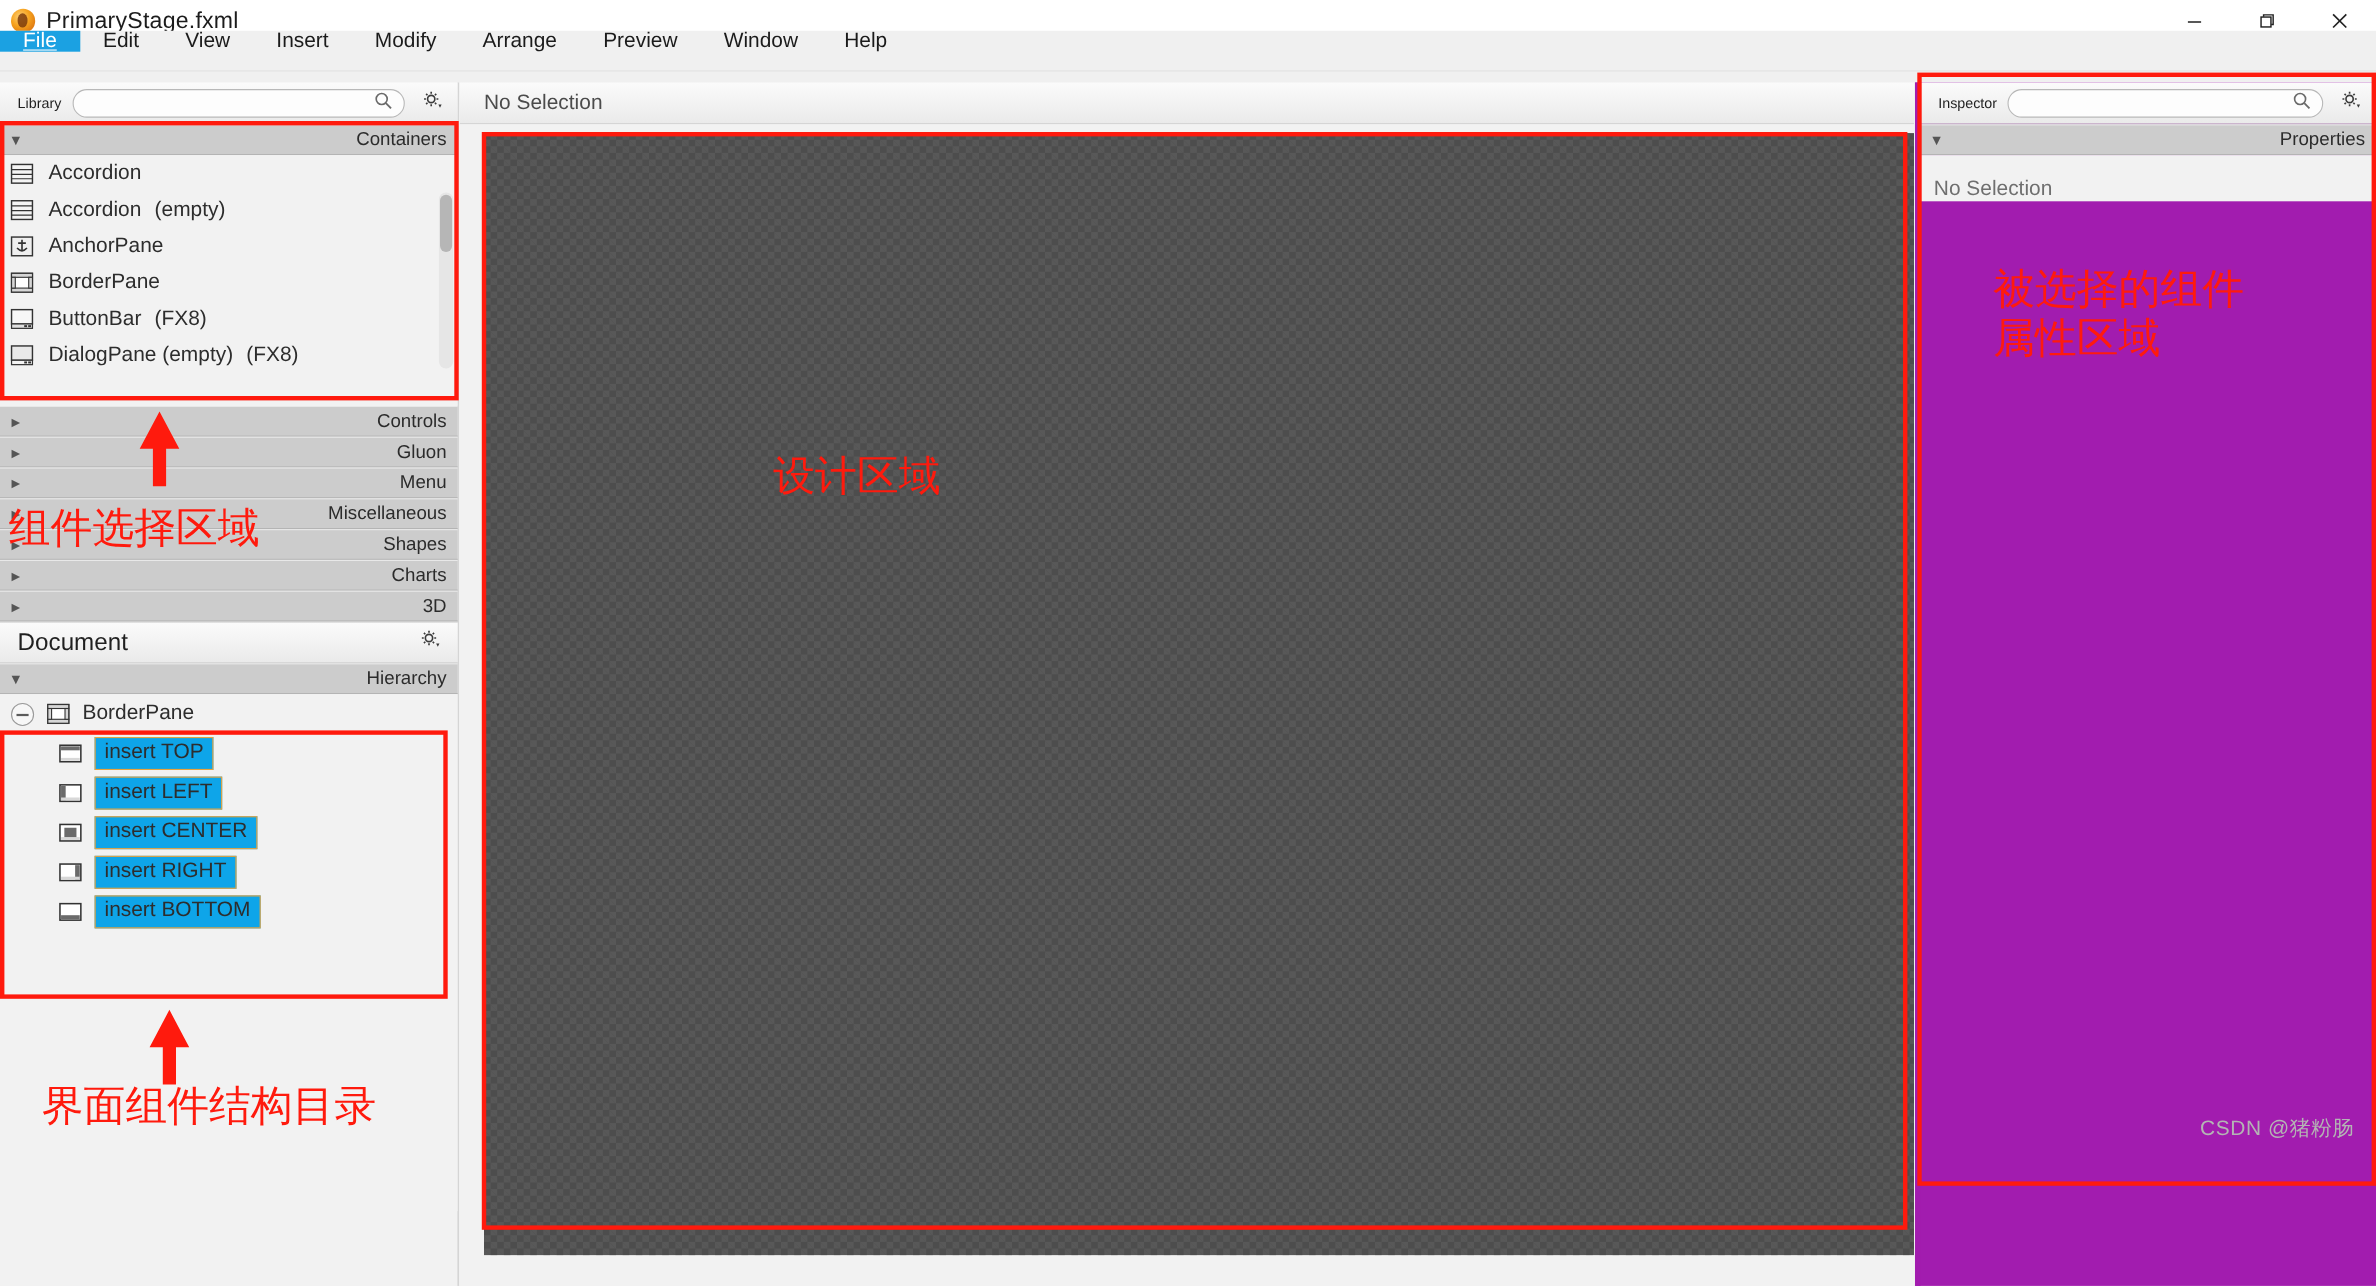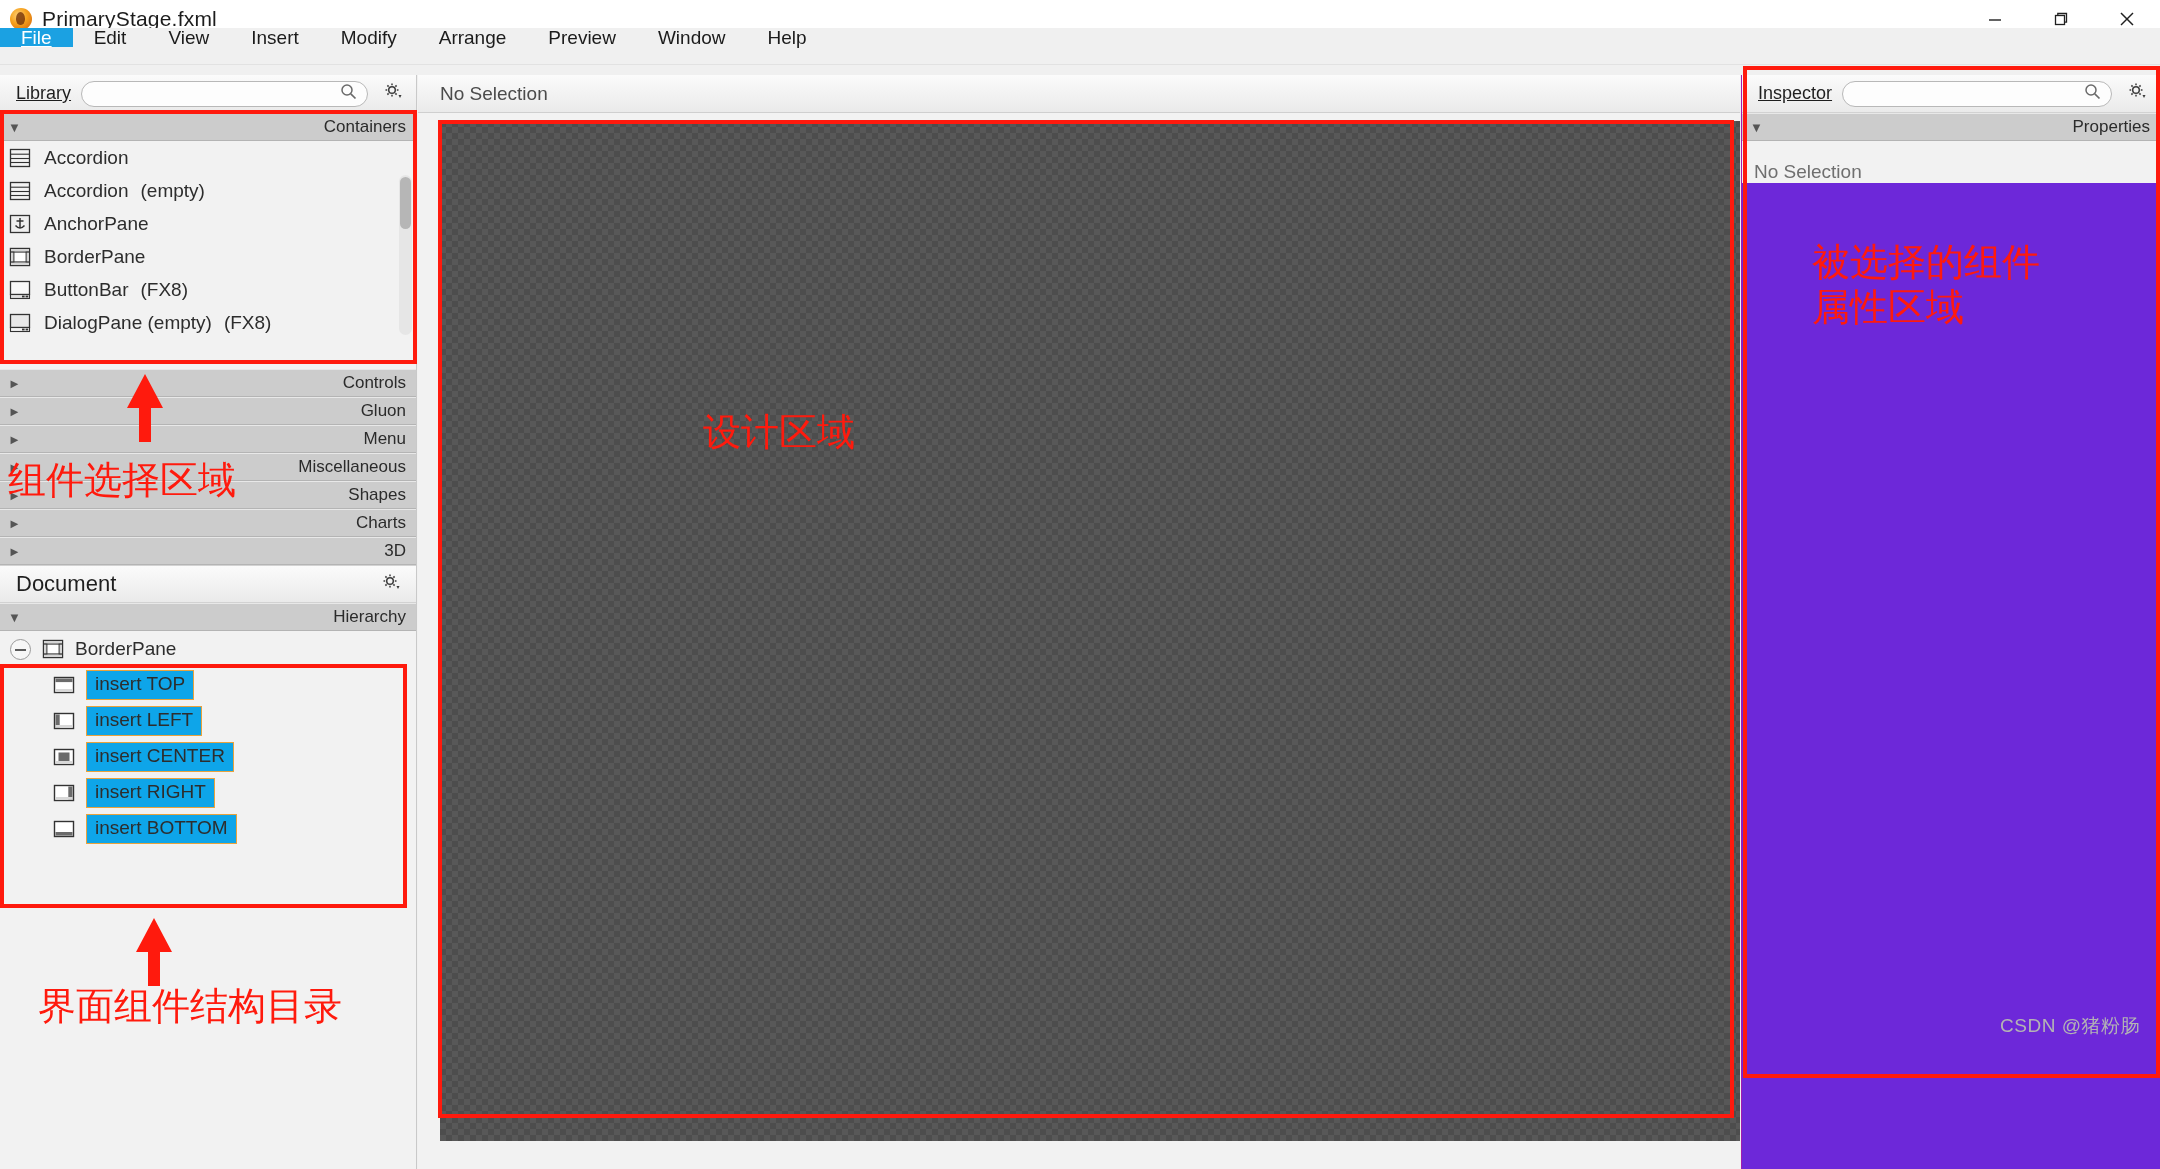--- a/index.html
+++ b/index.html
@@ -47,21 +47,21 @@
   }
   .menu-item.active { background: #1ba1e2; color: #ffffff; }
   .menu-item u { text-decoration: underline; text-underline-offset: 2px; }
 
   
   .panel-head {
     height: 38px; display: flex; align-items: center;
     background: linear-gradient(#fbfbfb, #eaeaea);
     border-bottom: 1px solid #d2d2d2; padding: 0 8px;
   }
-  .panel-head .ptitle { font-size: 18px; color: #1f1f1f; padding-left: 8px; text-decoration: underline; }
+  .panel-head .ptitle { font-size: 13px; color: #1f1f1f; padding-left: 8px; }
   .searchbox {
     flex: 1; height: 26px; margin: 0 10px;
     border: 1px solid #b8b8b8; border-radius: 13px;
     background: #fdfdfd; display: flex; align-items: center; padding: 0 10px;
   }
   .searchbox .sp { flex: 1; font-size: 15px; color: #9a9a9a; }
   .gear { width: 30px; display: flex; align-items: center; justify-content: center; }
 
   
   .acc-head {
@@ -141,21 +141,21 @@
     background-image:
       linear-gradient(45deg, #585858 25%, transparent 25%, transparent 75%, #585858 75%),
       linear-gradient(45deg, #585858 25%, transparent 25%, transparent 75%, #585858 75%);
     background-size: 12px 12px;
     background-position: 0 0, 6px 6px;
   }
 
   
   .right-col {
     position: absolute; left: 1741px; top: 75px; width: 419px; height: 1094px;
-    background: #6d28d9; border-left: 1px solid #a21caf;
+    background: #a21caf; border-left: 5px solid #a21caf;
   }
   .insp-body { background: #f2f2f2; padding: 20px 0 0 12px; }
   .insp-body .nosel { font-size: 19px; color: #6f6f6f; }
 
   
   .ann { position: absolute; pointer-events: none; }
   .box { border: 4px solid #ff1a0d; }
   .ann-text {
     color: #ff1a0d; font-size: 38px; line-height: 1.18;
     font-family: "DejaVu Sans", "Liberation Sans", sans-serif;

